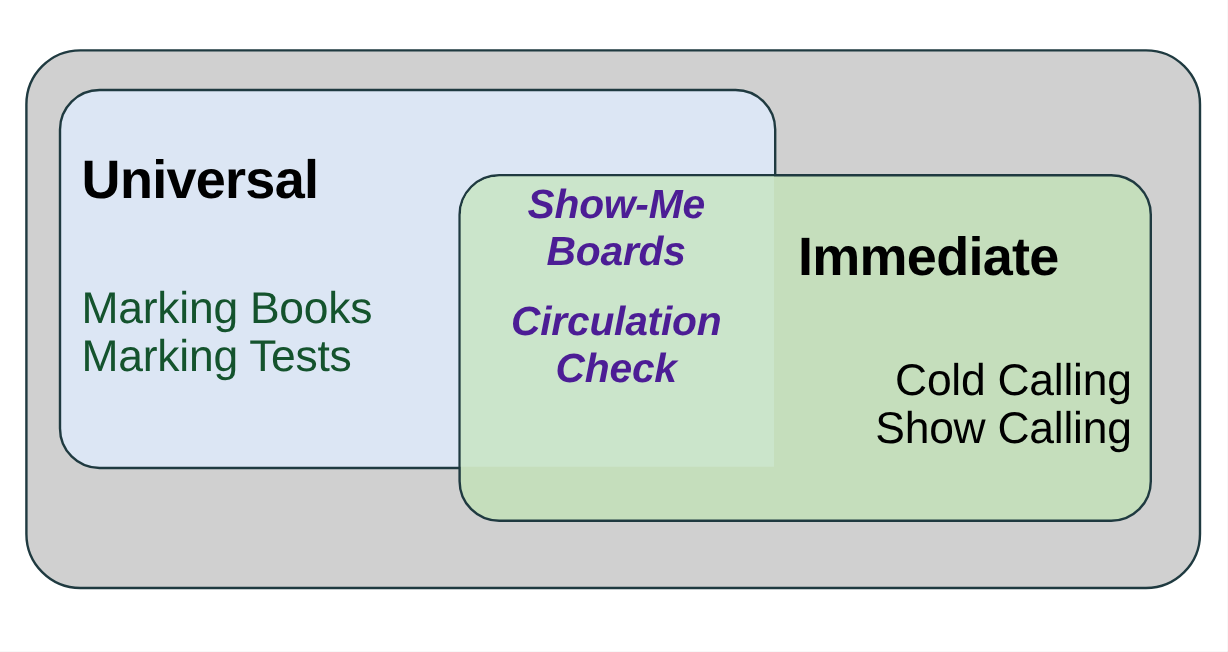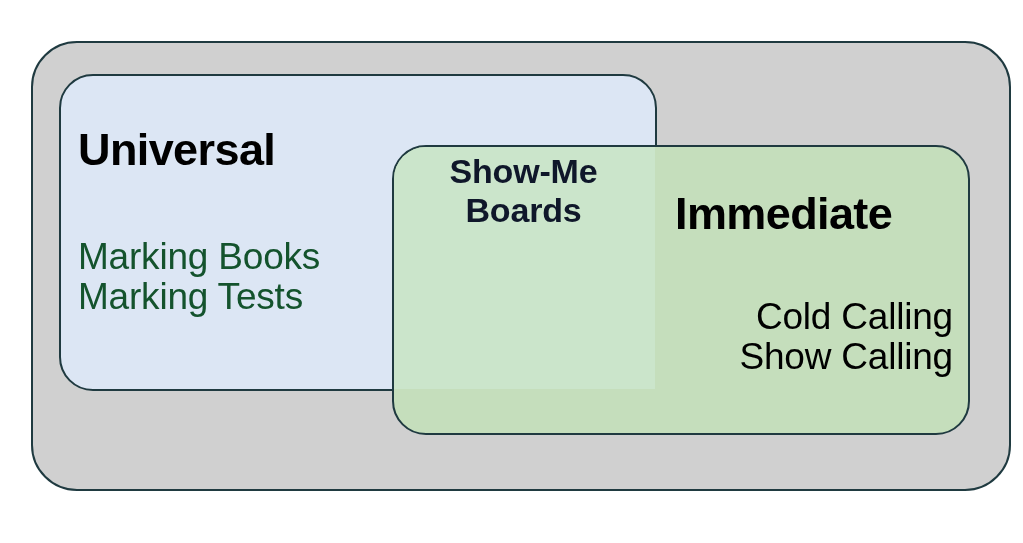--- a/index.html
+++ b/index.html
@@ -11,21 +11,21 @@
     width: 1023px;
     height: 543px;
     position: relative;
     overflow: hidden;
     font-family: "Liberation Sans", sans-serif;
     -webkit-font-smoothing: antialiased;
   }
 
   #venn-stage {
     position: absolute;
-    left: 14px;
+    left: 4px;
     top: 0;
     width: 993px;
     height: 543px;
   }
 
   
   .region {
     position: absolute;
     box-sizing: border-box;
     border: 2px solid #1f3a40;
@@ -131,18 +131,20 @@
   <div class="label heading universal-heading" style="color: rgb(0, 0, 0);">Universal</div>
 
   <div class="label item-list universal-items" style="color: #14532d;">Marking Books
 Marking Tests</div>
 
   <div class="label heading immediate-heading" style="color: rgb(0, 0, 0);">Immediate</div>
 
   <div class="label item-list immediate-items" style="color: rgb(0, 0, 0);">Cold Calling
 Show Calling</div>
 
-  <div class="intersection-block" style="color: #0f172a;">
+  <div class="intersection-block" style="color: #4c1d95; font-style: italic;">
     <p class="group-a">Show-Me
 Boards</p>
+    <p class="group-b">Circulation
+Check</p>
   </div>
 
 </div>
 
 </body></html>

